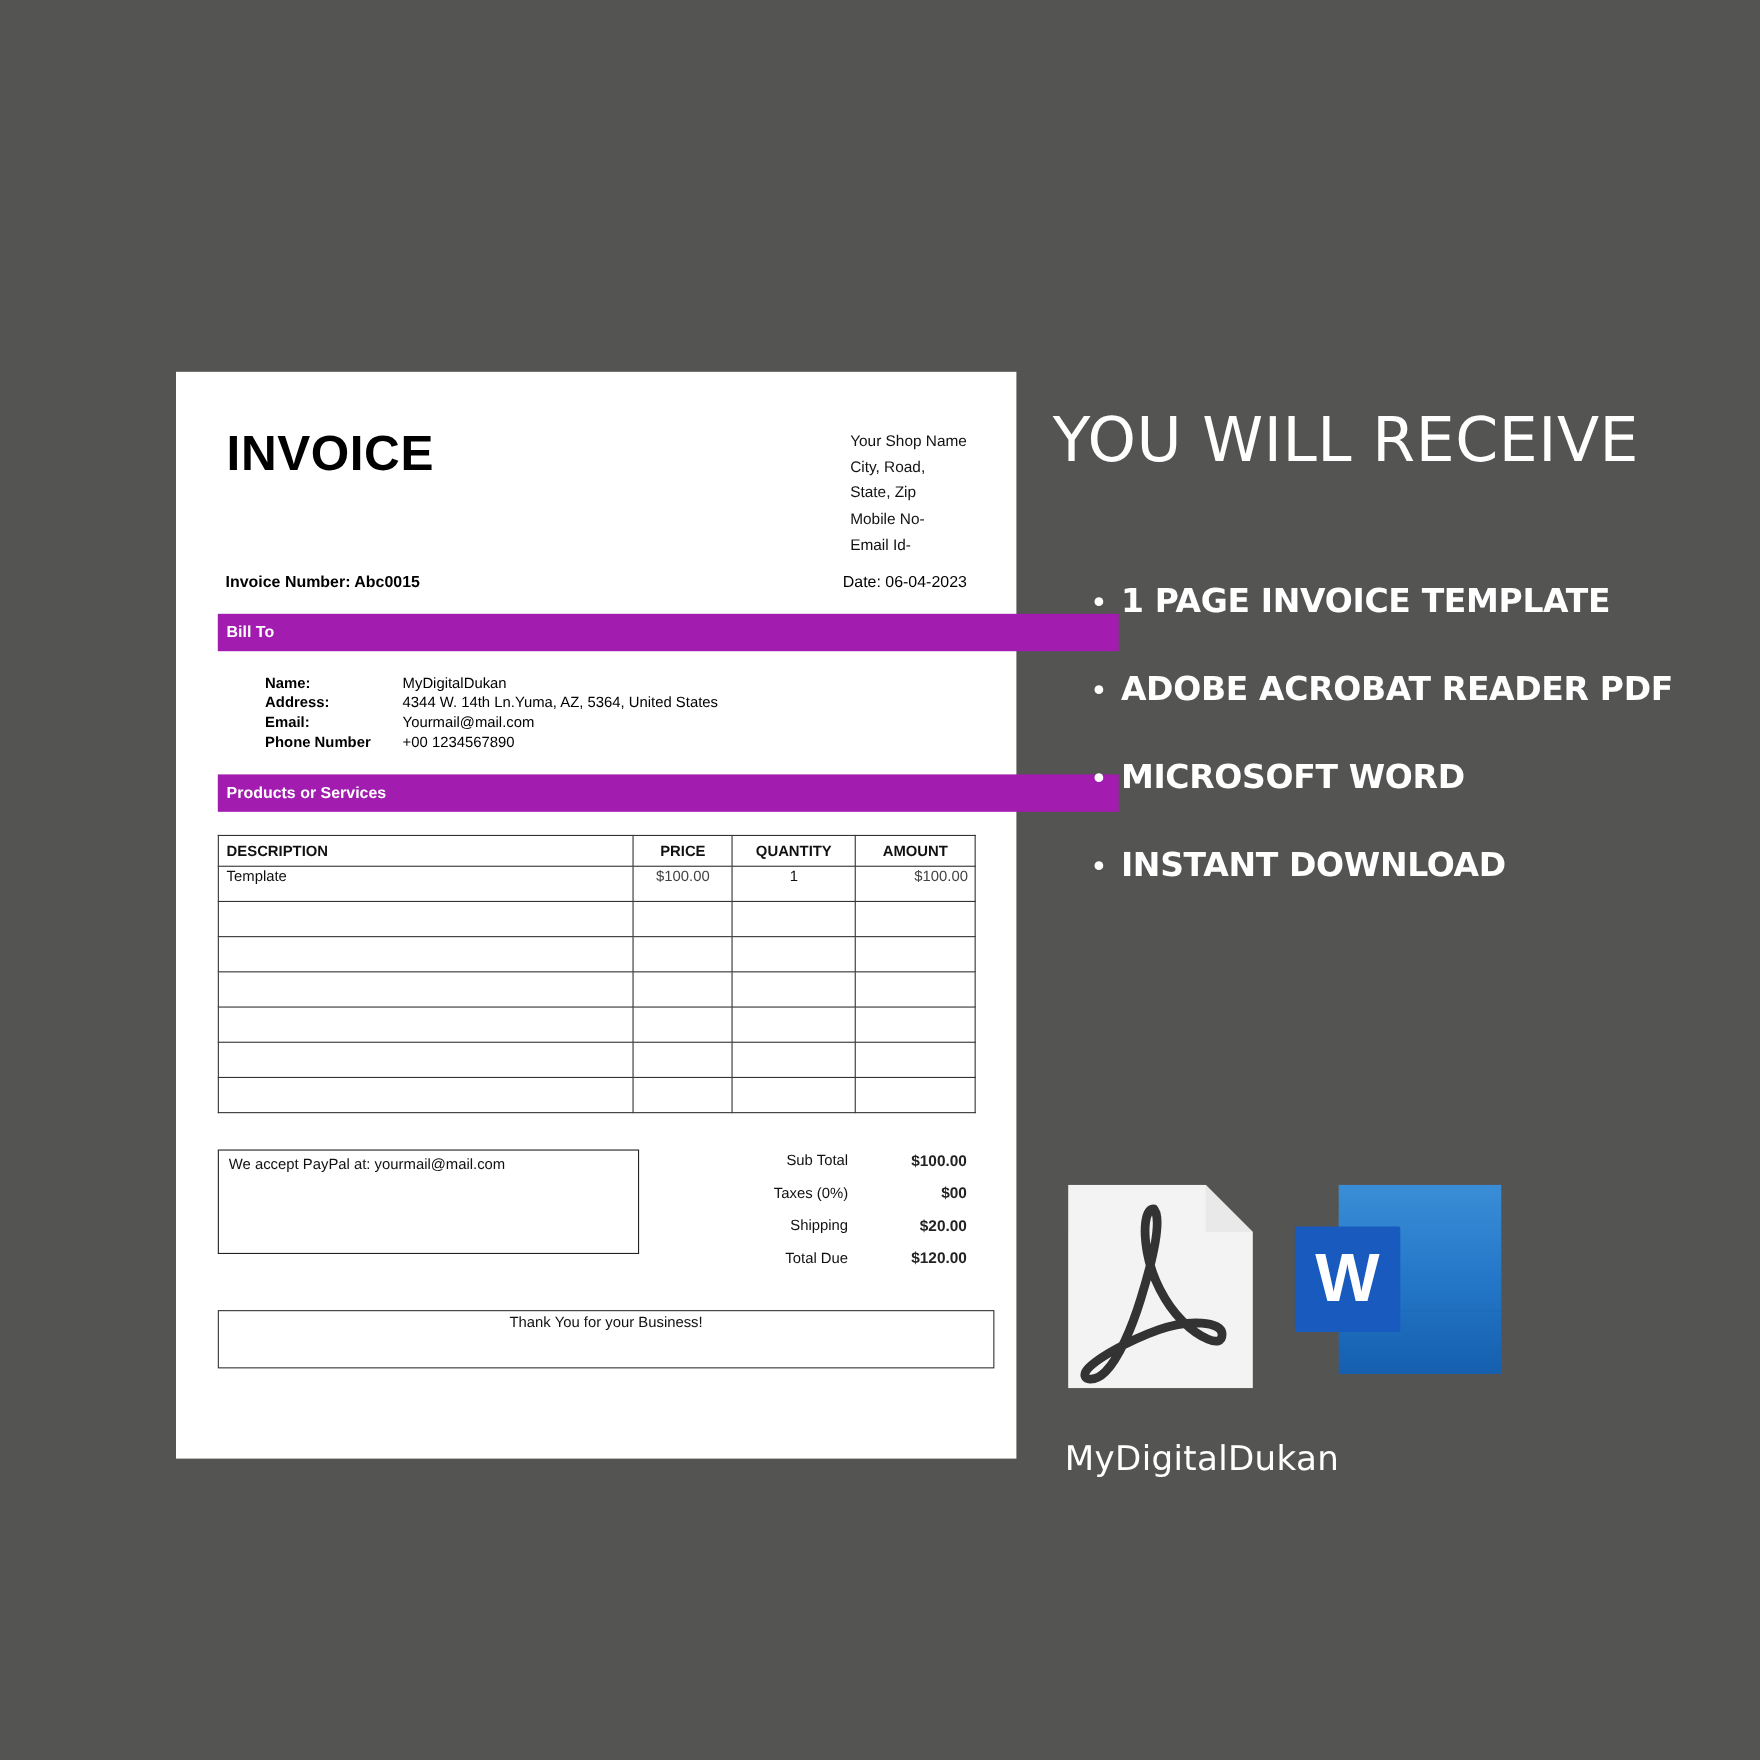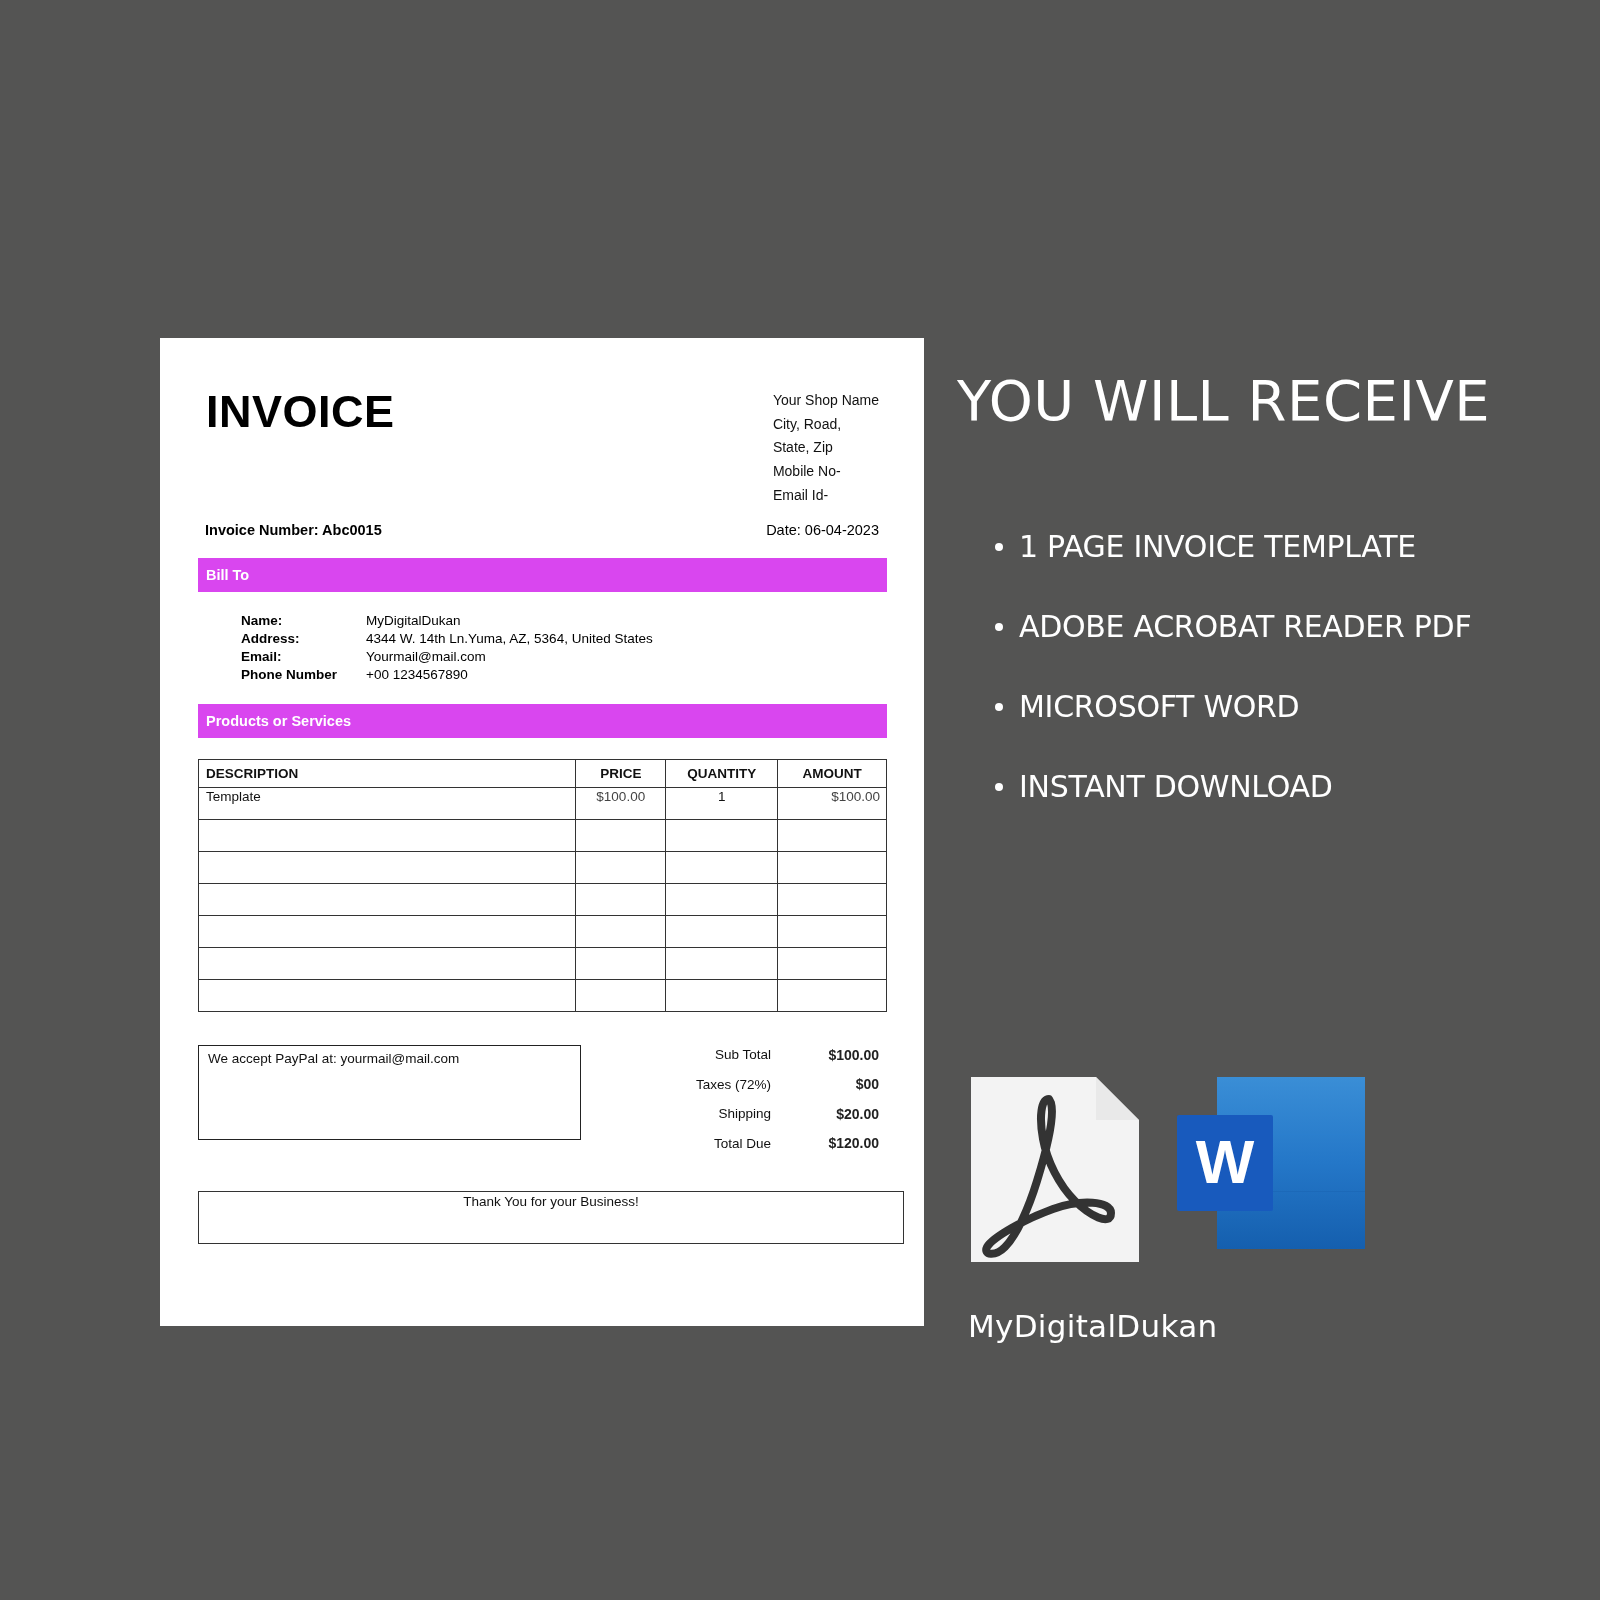--- a/index.html
+++ b/index.html
@@ -6,21 +6,21 @@
   html, body { width: 1600px; height: 1600px; background: #545453; overflow: hidden; }
   body { position: relative; font-family: "Liberation Sans", sans-serif; }
 
   
   .sheet { position: absolute; left: 160px; top: 338px; width: 764px; height: 988px; background: #ffffff; }
   .inv-title { position: absolute; left: 46px; top: 48px; font-size: 45px; font-weight: bold; color: #000; letter-spacing: 0.5px; }
   .shop { position: absolute; right: 45px; top: 51px; text-align: left; font-size: 14px; color: #111; line-height: 23.7px; }
   .inv-num { position: absolute; left: 45px; top: 184px; font-size: 14.5px; font-weight: bold; color: #000; }
   .inv-date { position: absolute; right: 45px; top: 184px; font-size: 14.5px; font-weight: normal; color: #000; }
 
-  .bar { position: absolute; left: 38px; width: 689px; height: 34px; background: #d946ef; color: #fff; font-size: 14.5px; font-weight: bold; padding: 9px 0 0 8px; }
+  .bar { position: absolute; left: 38px; width: 819px; height: 34px; background: #a21caf; color: #fff; font-size: 14.5px; font-weight: bold; padding: 9px 0 0 8px; }
   .bar.bill { top: 220px; }
   .bar.prod { top: 366px; }
 
   .billto { position: absolute; left: 45px; top: 274px; font-size: 13.5px; color: #000; line-height: 18px; }
   .billto .row { display: flex; margin-left: 36px; }
   .billto .lbl { width: 125px; font-weight: bold; }
 
   table.items { position: absolute; left: 38px; top: 421px; width: 689px; border-collapse: collapse; }
   table.items th, table.items td { border: 1.5px solid #333; font-size: 13.5px; color: #111; }
   table.items th { height: 28px; font-weight: bold; padding-top: 6px; vertical-align: top; }
@@ -39,21 +39,21 @@
 
   .totals { position: absolute; right: 45px; top: 702px; font-size: 13.5px; }
   .totals .trow { display: flex; justify-content: flex-end; height: 29.5px; align-items: center; }
   .totals .tl { width: 160px; text-align: right; color: #111; }
   .totals .tv { width: 108px; text-align: right; font-weight: bold; color: #222; font-size: 14px; }
 
   .thanks { position: absolute; left: 38px; top: 853px; width: 706px; height: 53px; border: 1.5px solid #333; text-align: center; font-size: 13.5px; color: #111; padding-top: 2px; }
 
   
   .headline { position: absolute; left: 957px; top: 368px; font-family: "DejaVu Sans", sans-serif; font-size: 56px; color: #ffffff; font-weight: normal; letter-spacing: 0.5px; }
-  .bullets { position: absolute; left: 995px; top: 525px; list-style: none; }
+  .bullets { position: absolute; left: 995px; top: 525px; list-style: none; font-weight: bold; }
   .bullets li { display: flex; align-items: center; height: 80px; font-family: "DejaVu Sans", sans-serif; font-size: 30px; color: #ffffff; letter-spacing: -0.3px; }
   .bullets li .dot { width: 8px; height: 8px; border-radius: 50%; background: #fff; margin-right: 16px; }
   .bullets li { height: 80px; line-height: 80px; }
   .bullets li:first-child { margin-top: -18px; }
 
   .pdf-icon { position: absolute; left: 971px; top: 1077px; width: 168px; height: 185px; }
   .word-icon { position: absolute; left: 1177px; top: 1077px; width: 188px; height: 172px; }
   .brand { position: absolute; left: 968px; top: 1308px; font-family: "DejaVu Sans", sans-serif; font-size: 31px; color: #ffffff; font-weight: normal; letter-spacing: 0.3px; }
 </style>
 </head>
@@ -149,21 +149,21 @@
   </table>
 
   <div class="paypal">We accept PayPal at: yourmail@mail.com</div>
 
   <div class="totals">
     <div class="trow">
       <span class="tl">Sub Total</span>
       <span class="tv">$100.00</span>
     </div>
     <div class="trow">
-      <span class="tl">Taxes (72%)</span>
+      <span class="tl">Taxes (0%)</span>
       <span class="tv">$00</span>
     </div>
     <div class="trow">
       <span class="tl">Shipping</span>
       <span class="tv">$20.00</span>
     </div>
     <div class="trow">
       <span class="tl">Total Due</span>
       <span class="tv">$120.00</span>
     </div>

